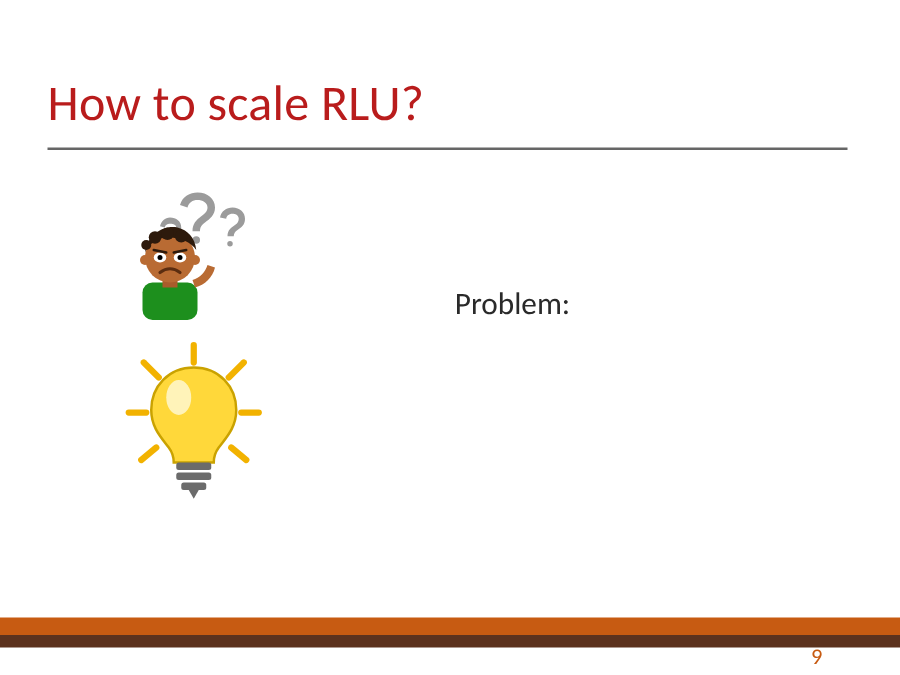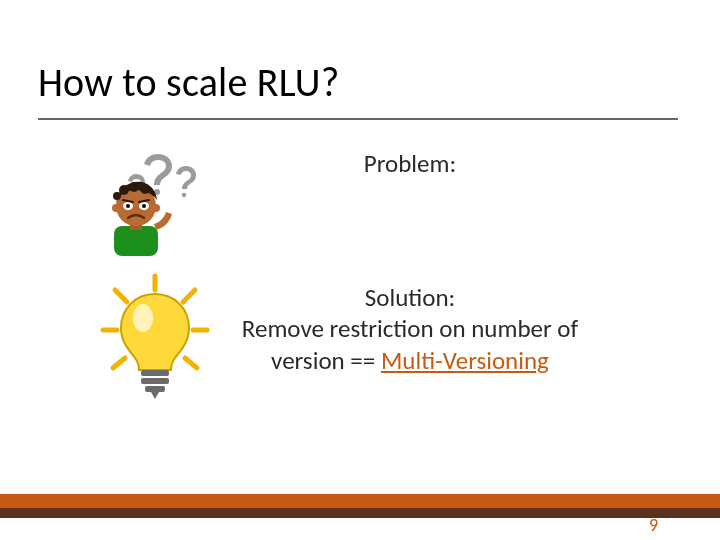--- a/index.html
+++ b/index.html
@@ -4,35 +4,35 @@
 <style>
   * { margin: 0; padding: 0; box-sizing: border-box; }
   html, body { width: 720px; height: 540px; font-family: Calibri, "Segoe UI", Arial, sans-serif; background: #fff; color: #333; }
   .slide { position: relative; width: 720px; height: 540px; background: #fff; overflow: hidden; }
   .title {
     position: absolute;
     left: 38px;
     top: 58px;
     font-size: 40px;
     font-weight: 400;
-    color: #000000;
+    color: #b91c1c;
     letter-spacing: 0.2px;
   }
   .rule {
     position: absolute;
     left: 38px;
     top: 118px;
     width: 640px;
     height: 0;
     border-top: 2px solid #666;
   }
   .row {
     position: absolute;
     display: flex;
-    align-items: flex-start;
+    align-items: flex-end;
   }
   .row-problem { left: 90px; top: 148px; }
   .row-solution { left: 90px; top: 282px; }
   .icon-cell { width: 130px; height: 110px; display:flex; align-items:center; justify-content:center; }
   .text-cell {
     width: 380px;
     text-align: center;
     font-size: 25px;
     line-height: 1.25;
     color: #2a2a2a;
@@ -130,26 +130,19 @@
 
         <path d="M60 22c20 0 34 15 34 34 0 14-8 22-14 30-3 4-4 8-4 12H44c0-4-1-8-4-12-6-8-14-16-14-30 0-19 14-34 34-34z" fill="#ffd83a" stroke="#caa200" stroke-width="2"></path>
         <ellipse cx="48" cy="46" rx="10" ry="14" fill="#fff6c8" opacity="0.9"></ellipse>
 
         <rect x="46" y="98" width="28" height="6" rx="2" fill="#6b6b6b"></rect>
         <rect x="46" y="106" width="28" height="6" rx="2" fill="#6b6b6b"></rect>
         <rect x="50" y="114" width="20" height="6" rx="2" fill="#6b6b6b"></rect>
         <path d="M56 120h8l-4 7z" fill="#6b6b6b"></path>
       </svg>
     </div>
-    <div class="text-cell thin">
-      <div>Solution:</div>
-      <div>Remove restriction on number of</div>
-      <div>
-        <span>version == </span><span class="mv">Multi-Versioning</span>
-      </div>
-    </div>
   </div>
 
   <div class="footer-bar"></div>
   <div class="footer-shade"></div>
   <div class="pagenum">9</div>
 
 </div>
 
 </body></html>

